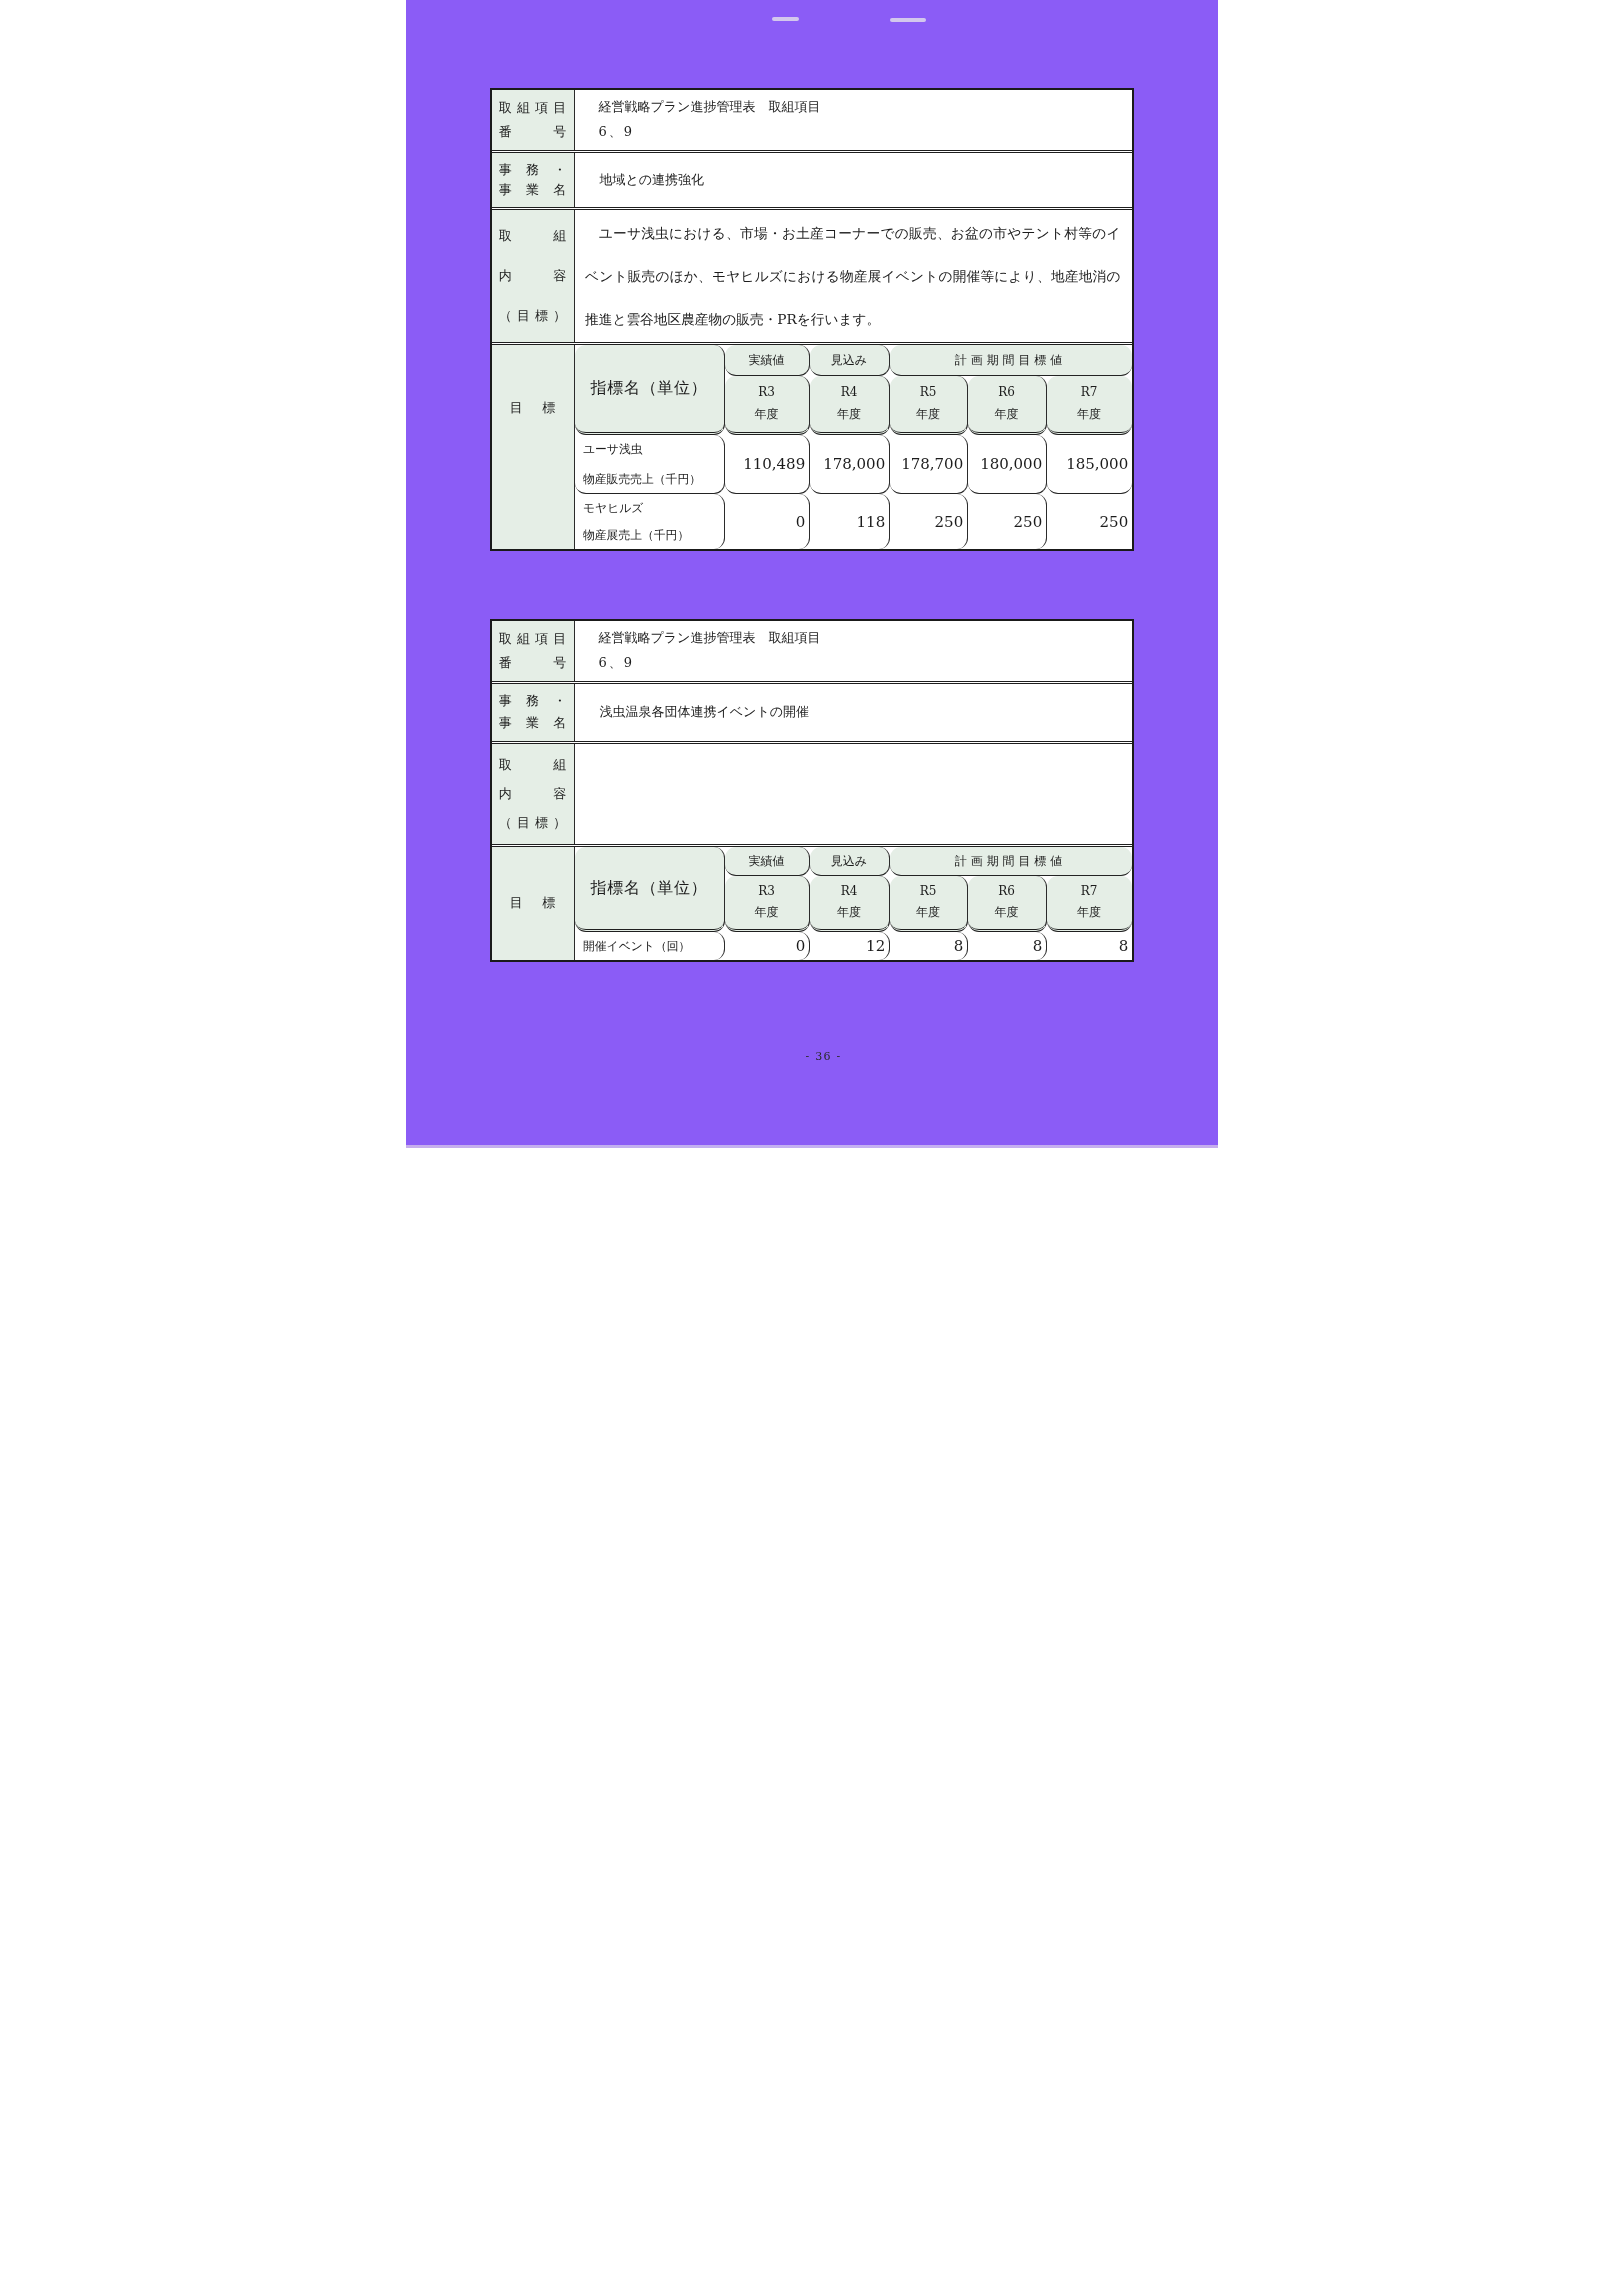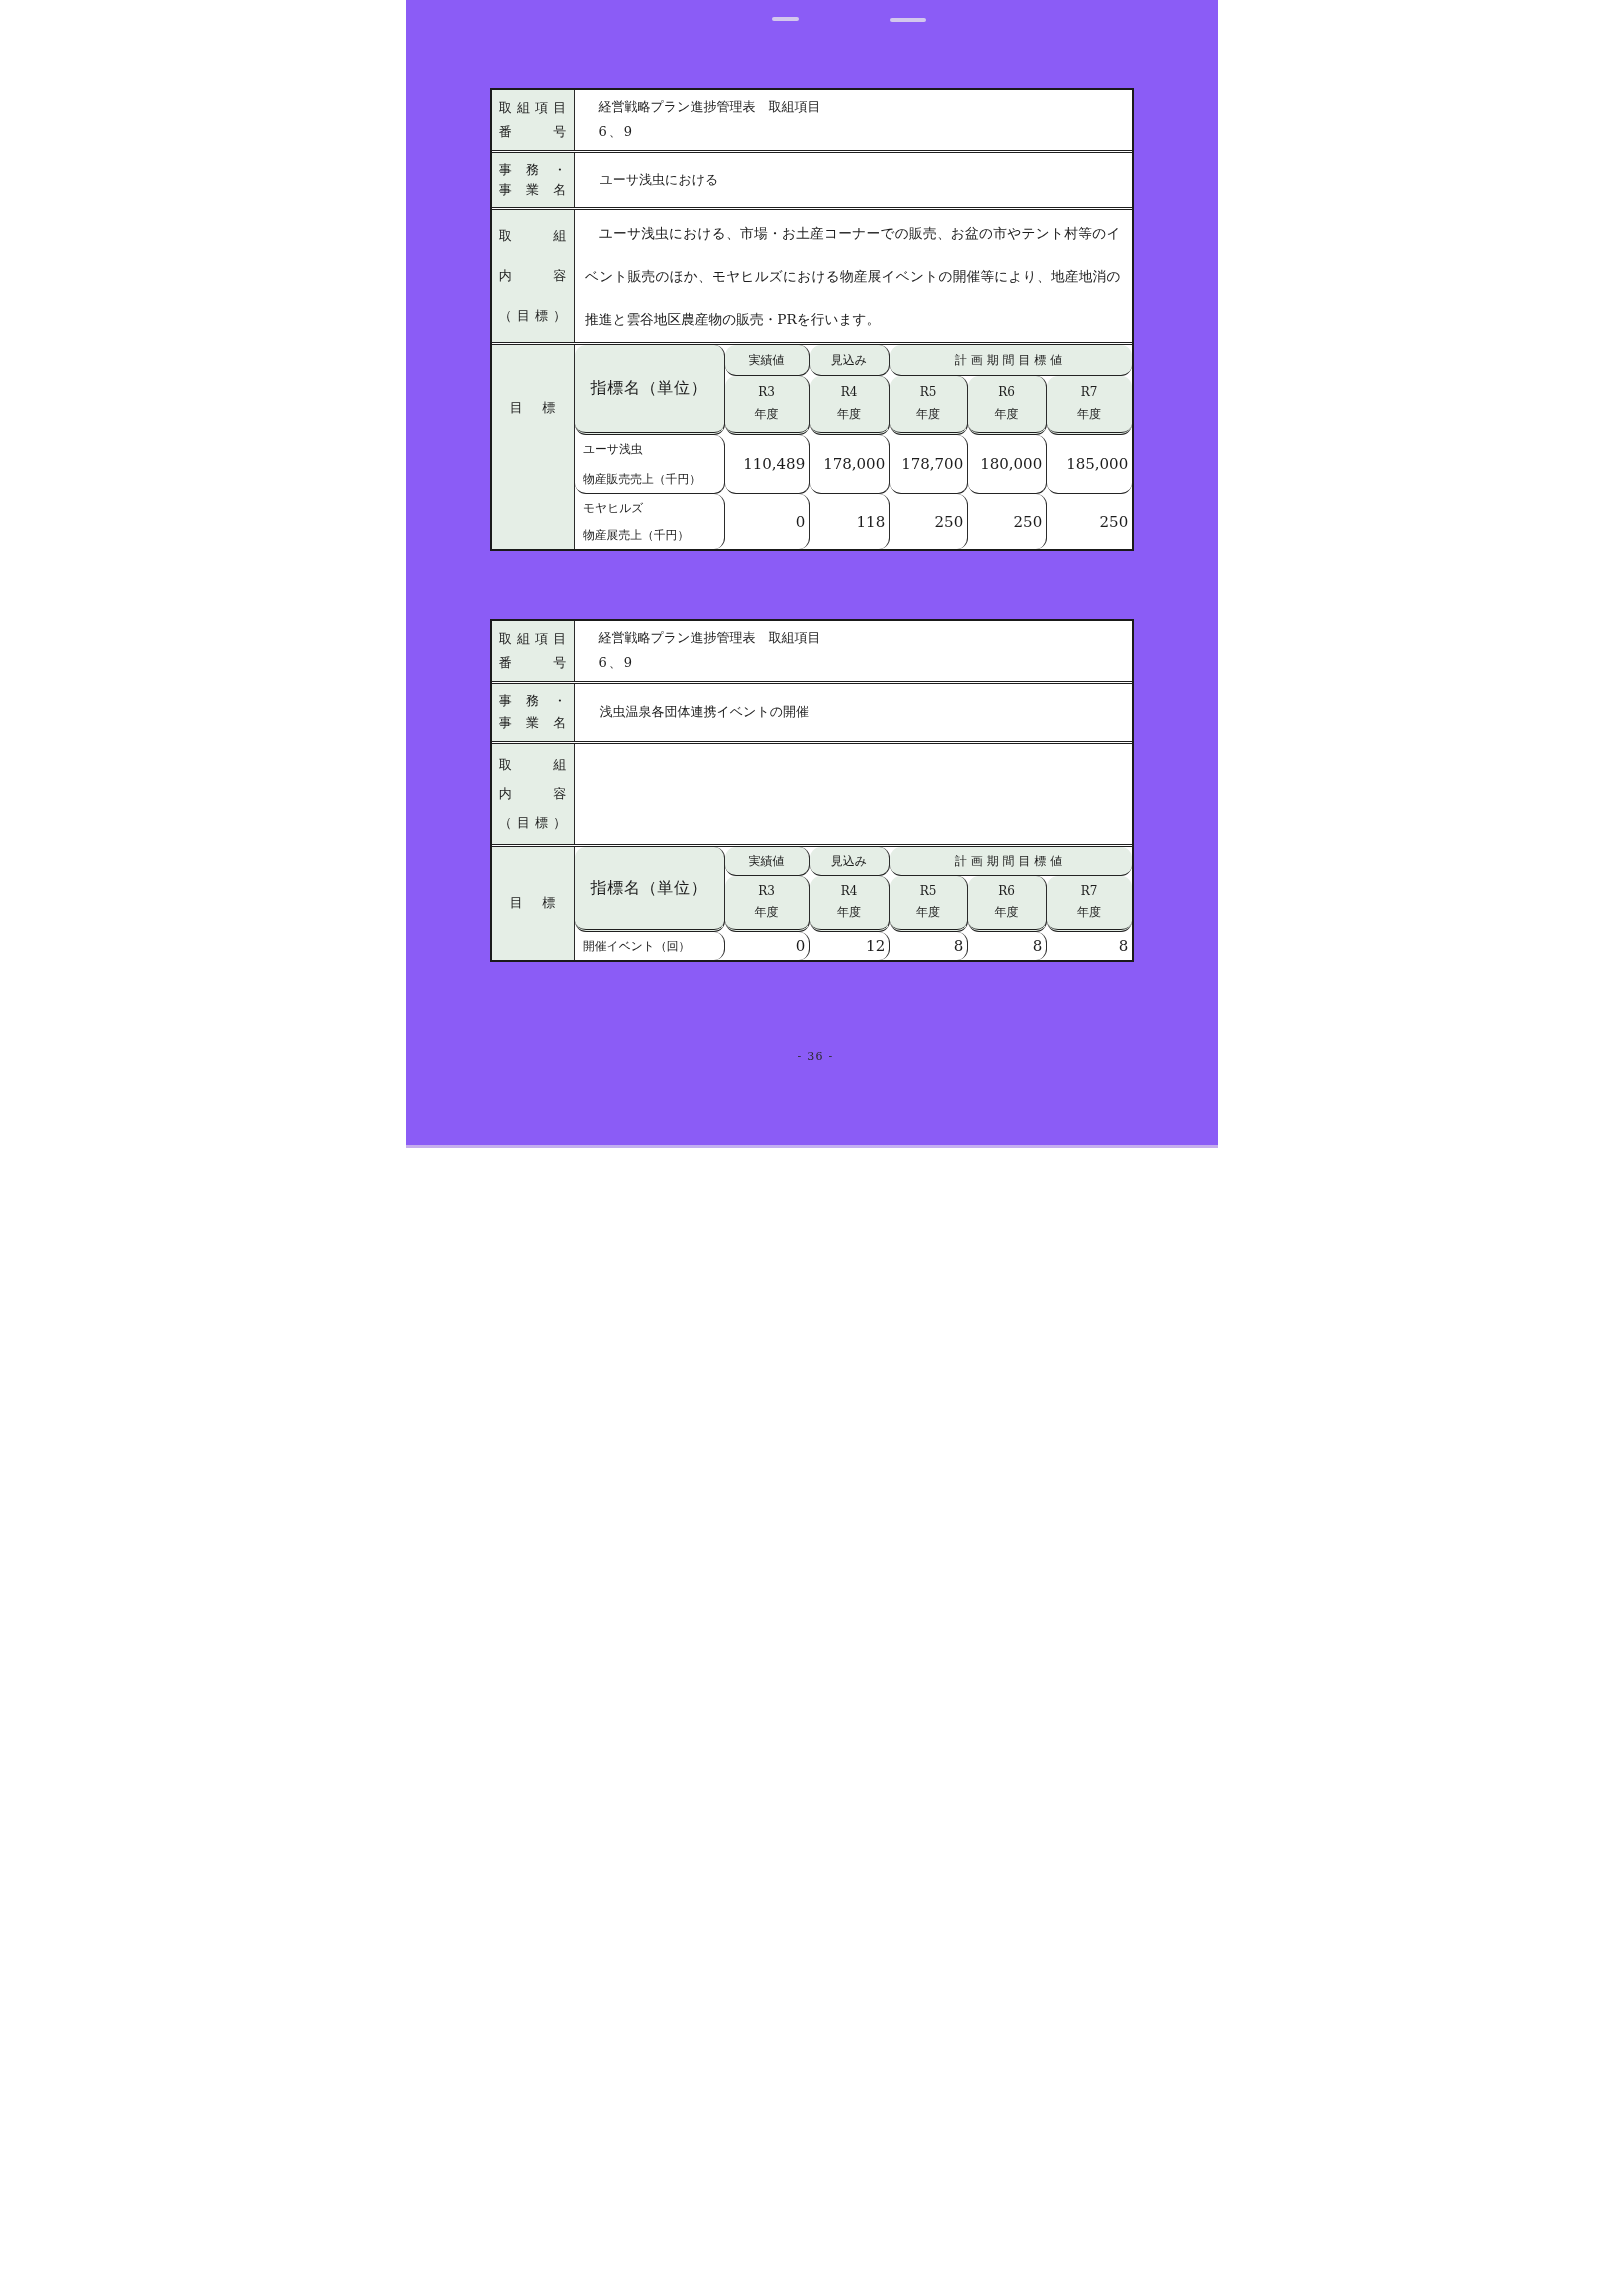--- a/index.html
+++ b/index.html
@@ -94,21 +94,21 @@
   .c-plan    { letter-spacing:3.9px; }
   .yearcell  { flex-direction:column; justify-content:space-around; padding:5.9px 0; }
   .yearcell span { display:block; }
 
   .dname { flex-direction:column; justify-content:space-between; align-items:flex-start;
            padding:7.2px 3.9px 6.5px 8.5px; font-size:11.8px; line-height:1.2; }
   .dname.single { justify-content:center; }
   .dval  { justify-content:flex-end; padding-right:3.3px; font-size:15px; }
 
   .page-number {
-    position:absolute; top:1050px; left:4px; width:100%;
+    position:absolute; top:1050px; left:12px; width:100%;
     text-align:center; font-size:11px; letter-spacing:1.3px; color:#2a2a2a;
   }
 </style>
 </head>
 <body>
 
 <div class="page">
 
   <div class="smudge s1"></div>
   <div class="smudge s2"></div>
@@ -125,21 +125,21 @@
         <div class="vline num">6、9</div>
       </div>
     </div>
 
     <div class="trow row-office sep">
       <div class="lcell">
         <div class="jline">事務・</div>
         <div class="jline">事業名</div>
       </div>
       <div class="vcell center">
-        <div class="vline">ユーサ浅虫における</div>
+        <div class="vline">地域との連携強化</div>
       </div>
     </div>
 
     <div class="trow row-content sep">
       <div class="lcell">
         <div class="jline">取組</div>
         <div class="jline">内容</div>
         <div class="jline">（目標）</div>
       </div>
       <div class="vcell para">

